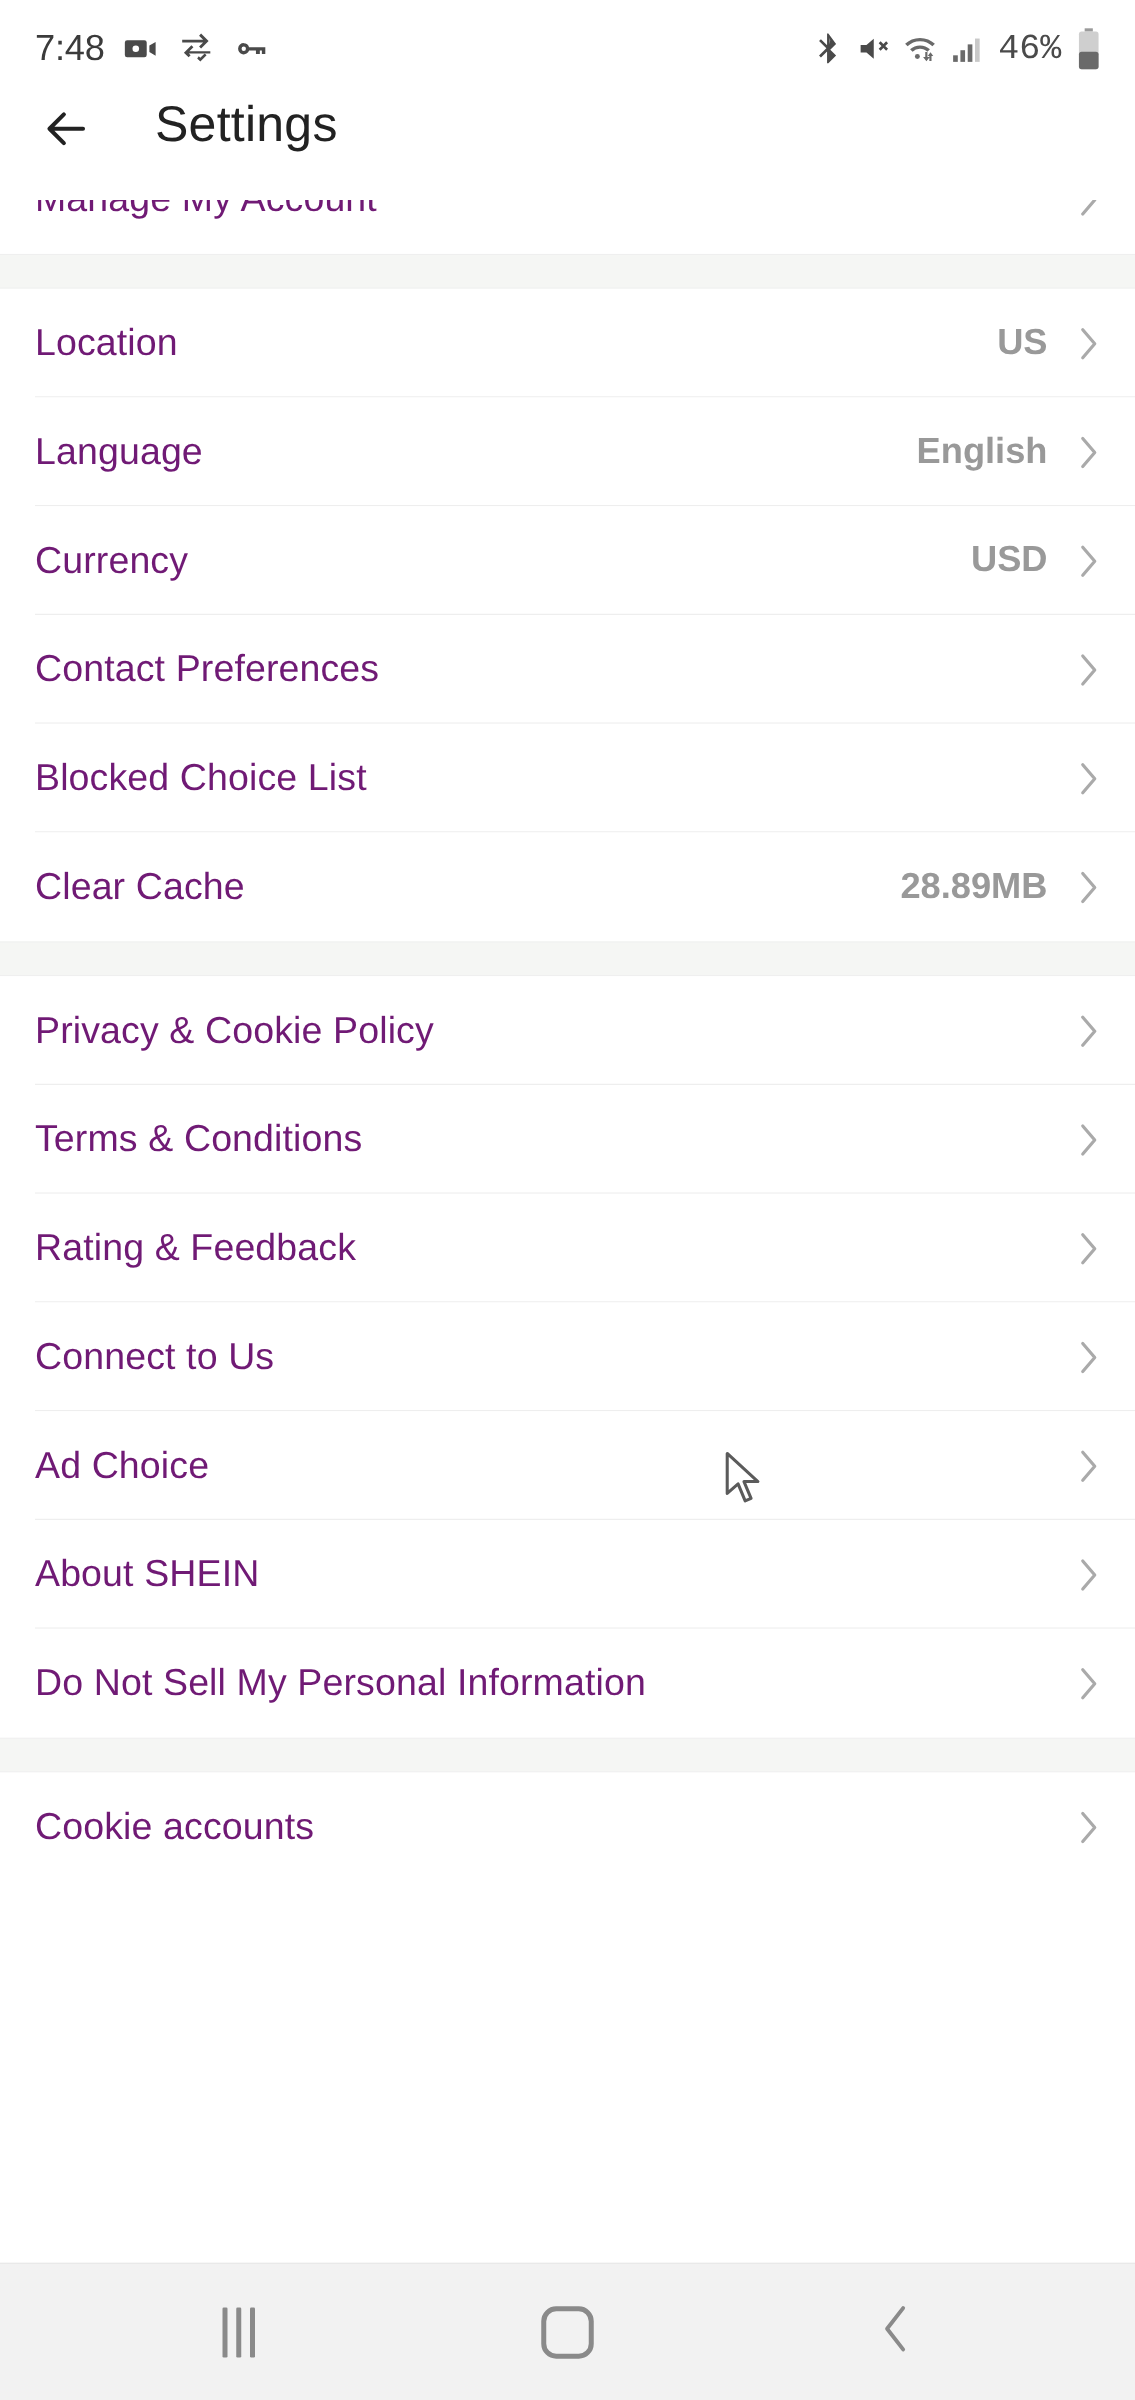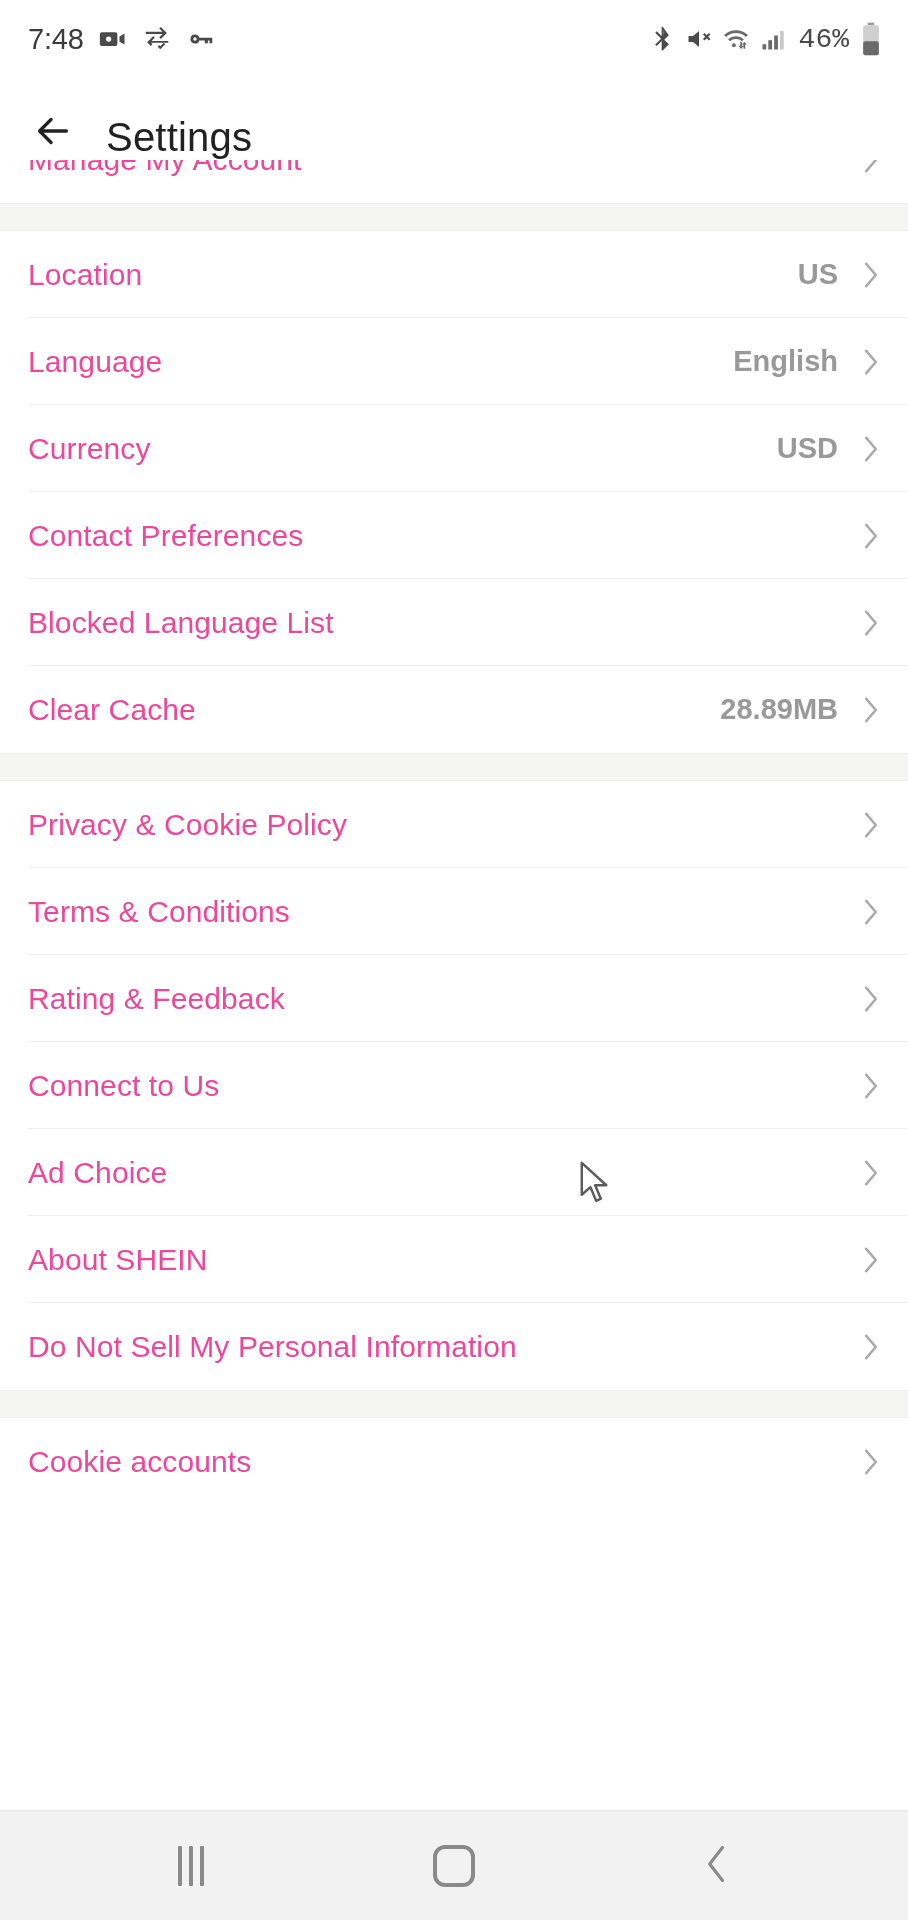--- a/index.html
+++ b/index.html
@@ -37,25 +37,26 @@
   .sb-right { display:flex; align-items:center; gap:9px; }
   .sb-icon { display:inline-flex; align-items:center; justify-content:center; }
   .sb-batt-text {
     font-size:28px; color:#4a4a4a; margin-left:3px; margin-right:2px;font-family:Liberation Mono, monospace;
   }
 
   
   .header {
     height:82px;
     flex:0 0 82px;
-    display:flex; align-items:flex-end;
+    display:flex; align-items:flex-start;
     padding-left:26px;
     background:#ffffff;
     position:relative;
     z-index:5;
+    gap:18px;
   }
   .back-btn {
     width:54px; height:54px;
     display:flex; align-items:center; justify-content:center;
     cursor:pointer;
   }
   .header-title {
     font-size:40px;
     color:#222222;
     margin-left:26px;
@@ -87,21 +88,21 @@
   .row::after {
     content:"";
     position:absolute;
     left:28px; right:0; bottom:0;
     height:1px;
     background:#eeeeee;
   }
   .row.no-sep::after { display:none; }
   .row-label {
     font-size:30px;
-    color:#ec4899;
+    color:#701a75;
     letter-spacing:0.1px;
     flex:1 1 auto;
     white-space:nowrap;
   }
   .row-value {
     font-size:29px;
     color:#999999;
     margin-right:22px;
     white-space:nowrap;
     font-weight:bold;
@@ -286,21 +287,21 @@
           </div>
           <div class="row">
             <span class="row-label">Contact Preferences</span>
             <span class="chev">
               <svg width="22" height="32" viewBox="0 0 12 20">
                 <path fill="none" stroke="#aaaaaa" stroke-width="1.6" stroke-linecap="round" stroke-linejoin="round" d="M3 3l6 7-6 7"></path>
               </svg>
             </span>
           </div>
           <div class="row">
-            <span class="row-label">Blocked Language List</span>
+            <span class="row-label">Blocked Choice List</span>
             <span class="chev">
               <svg width="22" height="32" viewBox="0 0 12 20">
                 <path fill="none" stroke="#aaaaaa" stroke-width="1.6" stroke-linecap="round" stroke-linejoin="round" d="M3 3l6 7-6 7"></path>
               </svg>
             </span>
           </div>
           <div class="row no-sep">
             <span class="row-label">Clear Cache</span>
             <span class="row-value">28.89MB</span>
             <span class="chev">

